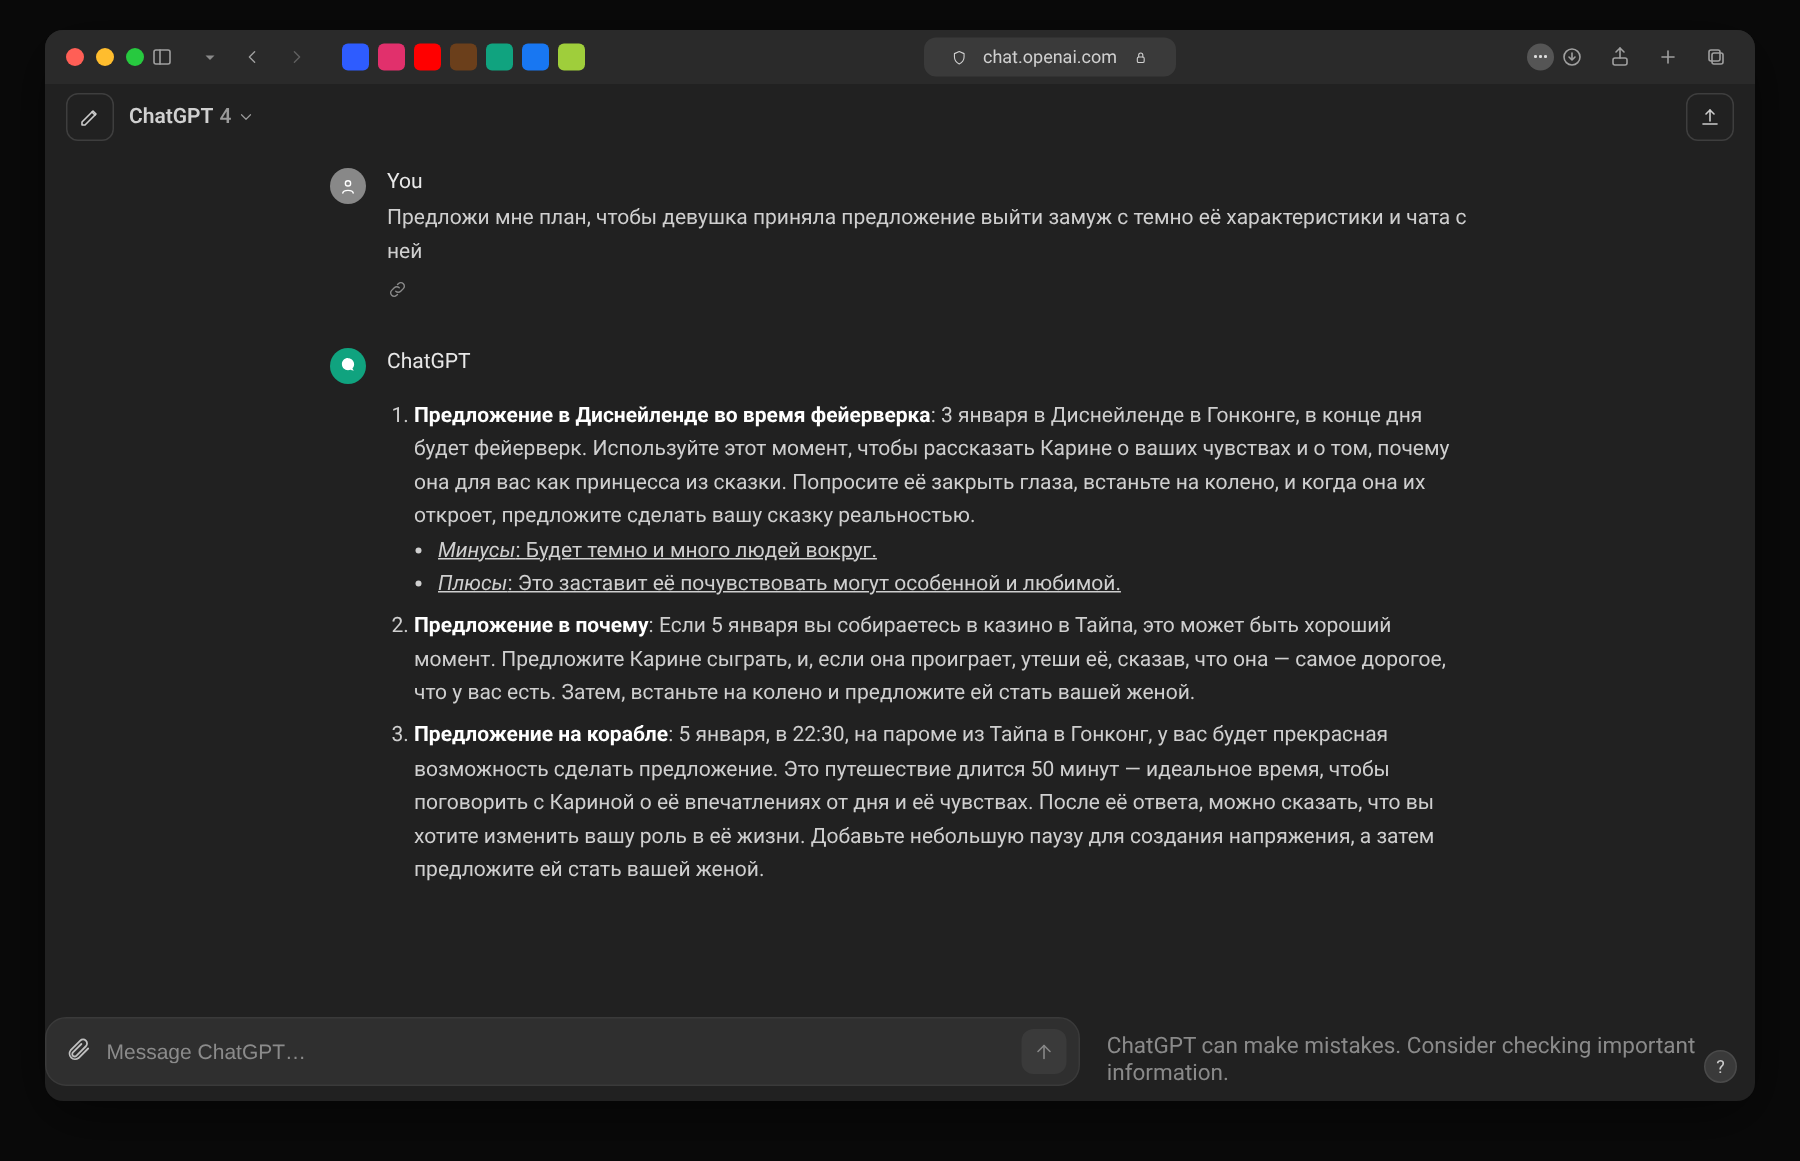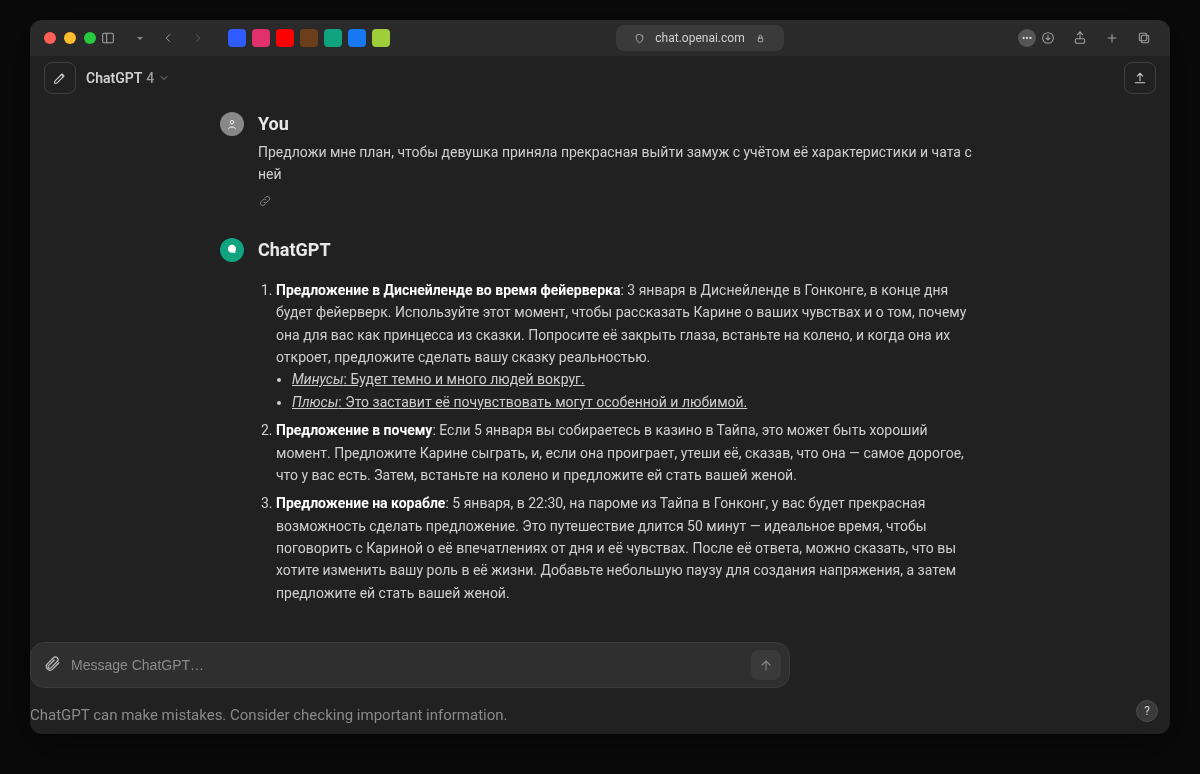--- a/index.html
+++ b/index.html
@@ -80,34 +80,34 @@
   .msg { display:flex; gap:14px; margin-bottom: 22px; }
   .avatar {
     width:24px; height:24px; border-radius:50%; flex-shrink:0; margin-top:2px;
     background:#8e44ad; display:flex; align-items:center; justify-content:center;
   }
   .avatar.user { background:#888; }
   .avatar.bot  { background:#10a37f; }
   .avatar svg { width:14px; height:14px; }
 
   .body { flex:1; color:#cfcfcf; font-size:14px; line-height:1.6; }
-  .name { font-weight:700; color:#e8e8e8; margin-bottom:2px; font-size:18px; }
+  .name { font-weight:400; color:#e8e8e8; margin-bottom:2px; font-size:14px; }
   .link-chip { margin-top:6px; color:#8a8a8a; }
   .link-chip svg{ width:14px; height:14px; }
 
   ol.proposals { list-style: decimal; margin-left: 18px; margin-top:14px; }
   ol.proposals > li { margin-bottom: 6px; }
   ul.sub { list-style: disc; margin-left: 16px; text-decoration: underline; }
   .bold { font-weight:700; color:#ffffff; }
   .it { font-style: italic; }
 
   
   .composer-wrap {
     position:absolute; bottom:10px; left:0; right:0;
-    display:flex; flex-direction:column; align-items:flex-start; gap:18px;
+    display:flex; flex-direction:row; align-items:flex-end; gap:18px;
   }
   .composer {
     width: 760px; height: 46px; background:#2f2f2f; border-radius:14px;
     border:1px solid #3a3a3a; display:flex; align-items:center; padding:0 8px 0 12px;
   }
   .composer .attach svg { width:18px; height:18px; color:#c0c0c0; }
   .composer input {
     flex:1; background:transparent; border:none; outline:none; color:#e8e8e8;
     font-size:14px; padding:0 10px;
   }
@@ -243,21 +243,21 @@
 
       <div class="msg">
         <div class="avatar user">
           <svg viewBox="0 0 24 24" class="ico" style="stroke:#fff">
               <circle cx="12" cy="9" r="3"></circle>
               <path d="M6 20c1-4 11-4 12 0"></path>
             </svg>
         </div>
         <div class="body">
           <div class="name">You</div>
-          <div>Предложи мне план, чтобы девушка приняла прекрасная выйти замуж с учётом её характеристики и чата с ней</div>
+          <div>Предложи мне план, чтобы девушка приняла предложение выйти замуж с темно её характеристики и чата с ней</div>
           <div class="link-chip">
             <svg viewBox="0 0 24 24" class="ico">
                 <path d="M10 14a4 4 0 0 0 5.66 0l3-3a4 4 0 1 0-5.66-5.66l-1 1"></path>
                 <path d="M14 10a4 4 0 0 0-5.66 0l-3 3a4 4 0 1 0 5.66 5.66l1-1"></path>
               </svg>
           </div>
         </div>
       </div>
 
       <div class="msg">

